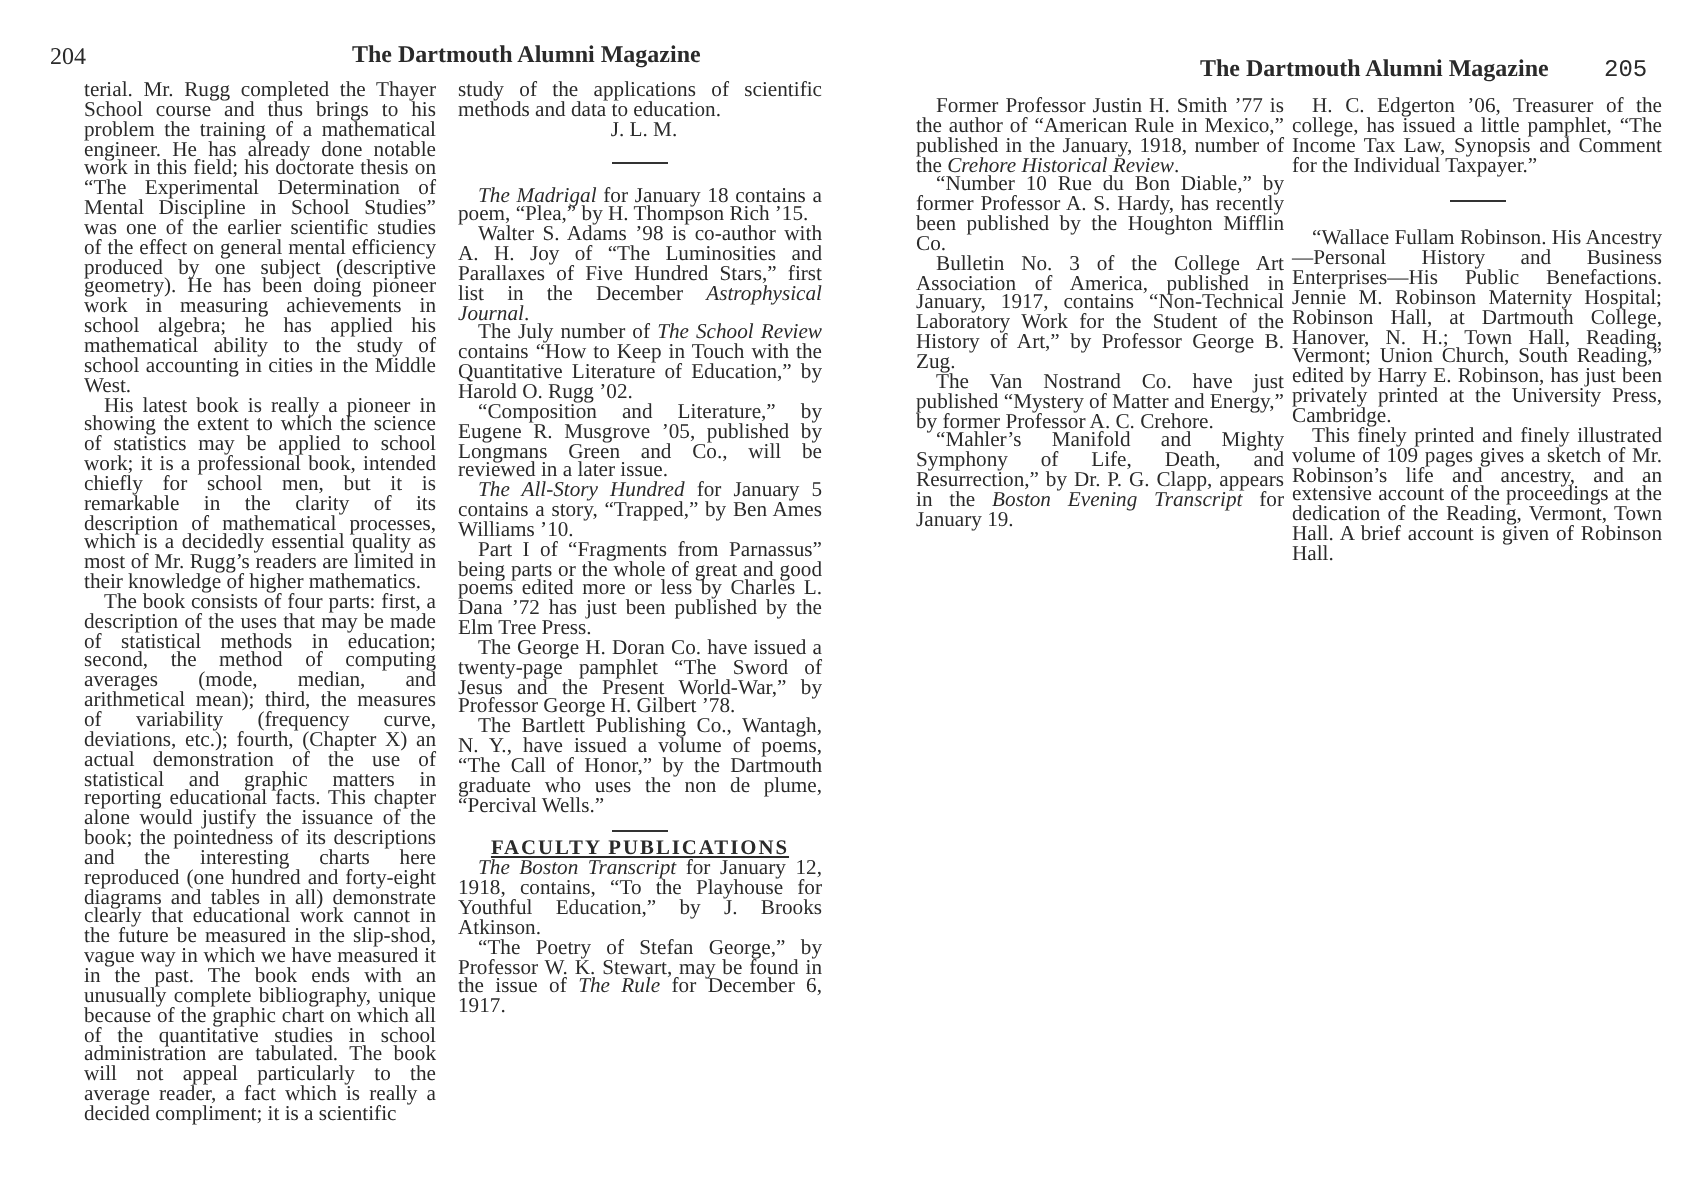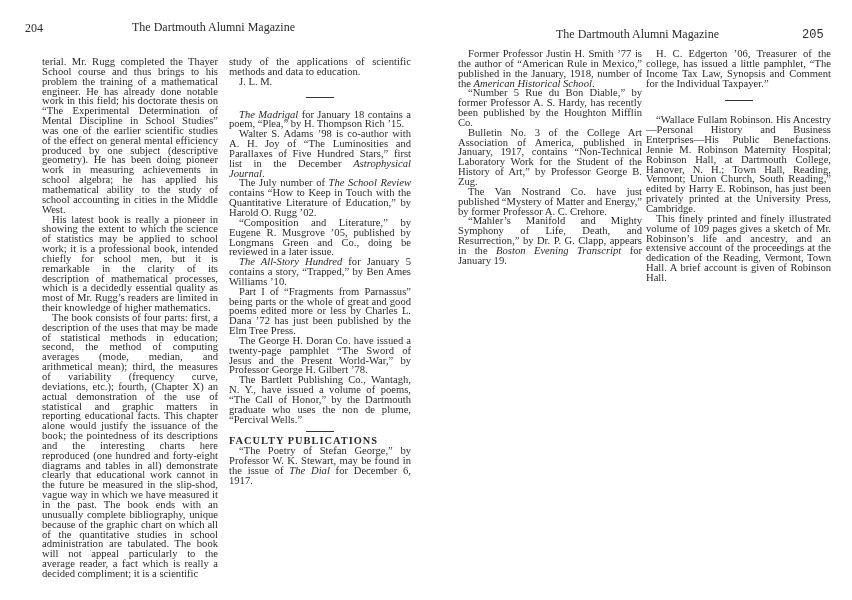--- a/index.html
+++ b/index.html
@@ -6,36 +6,36 @@
   body {
     width: 852px; height: 600px; overflow: hidden;
     background: #ffffff;
     font-family: "Liberation Serif", "DejaVu Serif", serif;
     color: #2a2a2a;
     position: relative;
   }
   .page { position: absolute; top: 0; height: 493px; }
   .page-left { left: 0; width: 426px; }
   .page-right { left: 426px; width: 426px; }
-  .header { position: absolute; font-size: 12px; font-weight: normal; }
+  .header { position: absolute; font-size: 12px; font-weight: bold; margin-left: 44px; }
   .folio { position: absolute; font-size: 12px; font-weight: normal; }
   .col {
     position: absolute;
     font-size: 10.6px;
     line-height: 9.85px;
     text-align: justify;
     hyphens: manual;
   }
   .col p { margin: 0; text-indent: 10px; }
-  .col p.noindent { text-indent: 0; margin-top: 16px; }
-  .sig { text-align: left; margin: 0; padding-right: 6px; }
+  .col p.noindent { text-indent: 0; }
+  .sig { text-align: center; margin: 0; padding-right: 6px; }
   .rule { width: 28px; border-top: 1px solid #333; margin: 10px auto 12px auto; }
   .section-head {
-    text-align: left; font-weight: bold; letter-spacing: 1px;
-    font-size: 10.4px; margin: 3px 0 1px 0;
+    text-align: center; font-weight: bold; letter-spacing: 1px;
+    font-size: 10.4px; margin: 3px 0 1px 0; text-decoration: underline;
   }
   i { font-style: italic; }
 </style>
 </head>
 <body>
 
 <div class="page page-left">
   <div class="folio" style="left:25px; top:21px;">204</div>
   <div class="header" style="left:132px; top:20px;">The Dartmouth Alumni Magazine</div>
 
@@ -46,42 +46,43 @@
   </div>
 
   <div class="col" style="left:229px; top:41px; width:182px;">
     <p class="noindent">study of the applications of scientific methods and data to education.</p>
     <p class="sig">J. L. M.</p>
     <div class="rule"></div>
     <div id="l2-items">
         <p><i>The Madrigal</i><span> for January 18 contains a poem, “Plea,” by H. Thompson Rich ’15.</span></p>
         <p><span>Walter S. Adams ’98 is co-author with A. H. Joy of “The Luminosities and Parallaxes of Five Hundred Stars,” first list in the December </span><i>Astrophysical Journal</i><span>.</span></p>
         <p><span>The July number of </span><i>The School Review</i><span> contains “How to Keep in Touch with the Quantitative Literature of Education,” by Harold O. Rugg ’02.</span></p>
-        <p><span>“Composition and Literature,” by Eugene R. Musgrove ’05, published by Longmans Green and Co., doing be reviewed in a later issue.</span></p>
+        <p><span>“Composition and Literature,” by Eugene R. Musgrove ’05, published by Longmans Green and Co., will be reviewed in a later issue.</span></p>
         <p><i>The All-Story Hundred</i><span> for January 5 contains a story, “Trapped,” by Ben Ames Williams ’10.</span></p>
         <p><span>Part I of “Fragments from Parnassus” being parts or the whole of great and good poems edited more or less by Charles L. Dana ’72 has just been published by the Elm Tree Press.</span></p>
         <p><span>The George H. Doran Co. have issued a twenty-page pamphlet “The Sword of Jesus and the Present World-War,” by Professor George H. Gilbert ’78.</span></p>
         <p><span>The Bartlett Publishing Co., Wantagh, N. Y., have issued a volume of poems, “The Call of Honor,” by the Dartmouth graduate who uses the non de plume, “Percival Wells.”</span></p>
       </div>
     <div class="rule" style="margin:6px auto 4px auto;"></div>
     <div class="section-head">FACULTY PUBLICATIONS</div>
     <div id="l2-faculty">
-        <p><span>“The Poetry of Stefan George,” by Professor W. K. Stewart, may be found in the issue of </span><i>The Dial</i><span> for December 6, 1917.</span></p>
+        <p><i>The Boston Transcript</i><span> for January 12, 1918, contains, “To the Playhouse for Youthful Education,” by J. Brooks Atkinson.</span></p>
+        <p><span>“The Poetry of Stefan George,” by Professor W. K. Stewart, may be found in the issue of </span><i>The Rule</i><span> for December 6, 1917.</span></p>
       </div>
   </div>
 </div>
 
 <div class="page page-right">
   <div class="header" style="left:130px; top:27px;">The Dartmouth Alumni Magazine</div>
   <div class="folio" style="left:376px; top:28px;font-family:Liberation Mono, monospace;">205</div>
 
   <div class="col" style="left:32px; top:49px; width:184px;">
     <div id="r1-items">
-        <p><span>Former Professor Justin H. Smith ’77 is the author of “American Rule in Mexico,” published in the January, 1918, number of the </span><i>American Historical School</i><span>.</span></p>
-        <p><span>“Number 5 Rue du Bon Diable,” by former Professor A. S. Hardy, has recently been published by the Houghton Mifflin Co.</span></p>
+        <p><span>Former Professor Justin H. Smith ’77 is the author of “American Rule in Mexico,” published in the January, 1918, number of the </span><i>Crehore Historical Review</i><span>.</span></p>
+        <p><span>“Number 10 Rue du Bon Diable,” by former Professor A. S. Hardy, has recently been published by the Houghton Mifflin Co.</span></p>
         <p><span>Bulletin No. 3 of the College Art Association of America, published in January, 1917, contains “Non-Technical Laboratory Work for the Student of the History of Art,” by Professor George B. Zug.</span></p>
         <p><span>The Van Nostrand Co. have just published “Mystery of Matter and Energy,” by former Professor A. C. Crehore.</span></p>
         <p><span>“Mahler’s Manifold and Mighty Symphony of Life, Death, and Resurrection,” by Dr. P. G. Clapp, appears in the </span><i>Boston Evening Transcript</i><span> for January 19.</span></p>
       </div>
   </div>
 
   <div class="col" style="left:220px; top:49px; width:185px;">
     <div id="r2-before">
         <p><span>H. C. Edgerton ’06, Treasurer of the college, has issued a little pamphlet, “The Income Tax Law, Synopsis and Comment for the Individual Taxpayer.”</span></p>
       </div>

